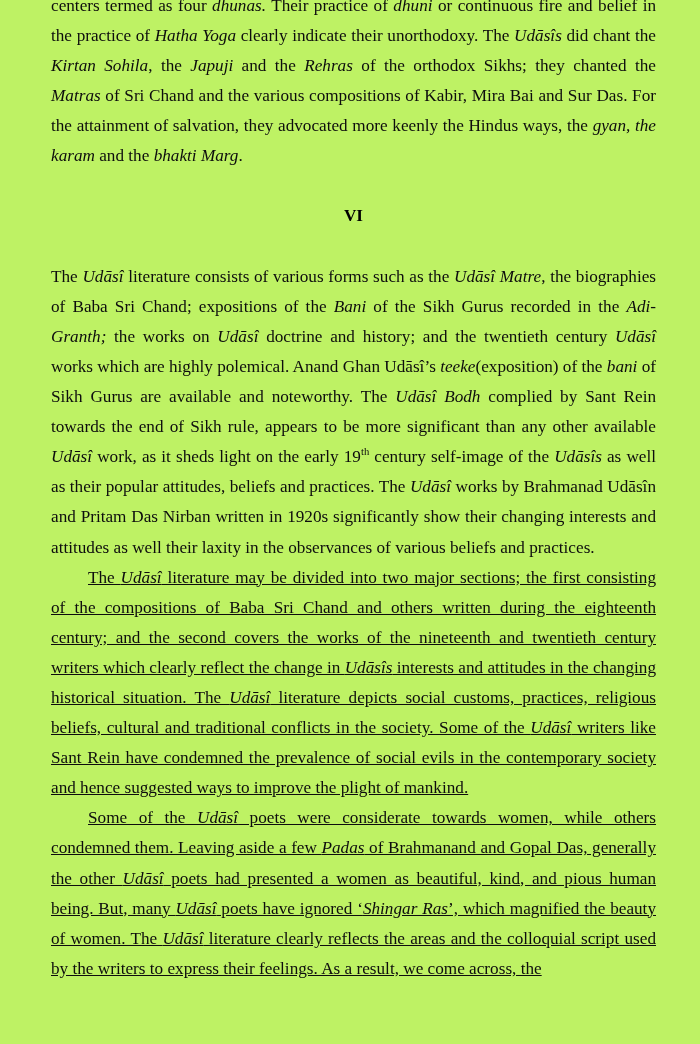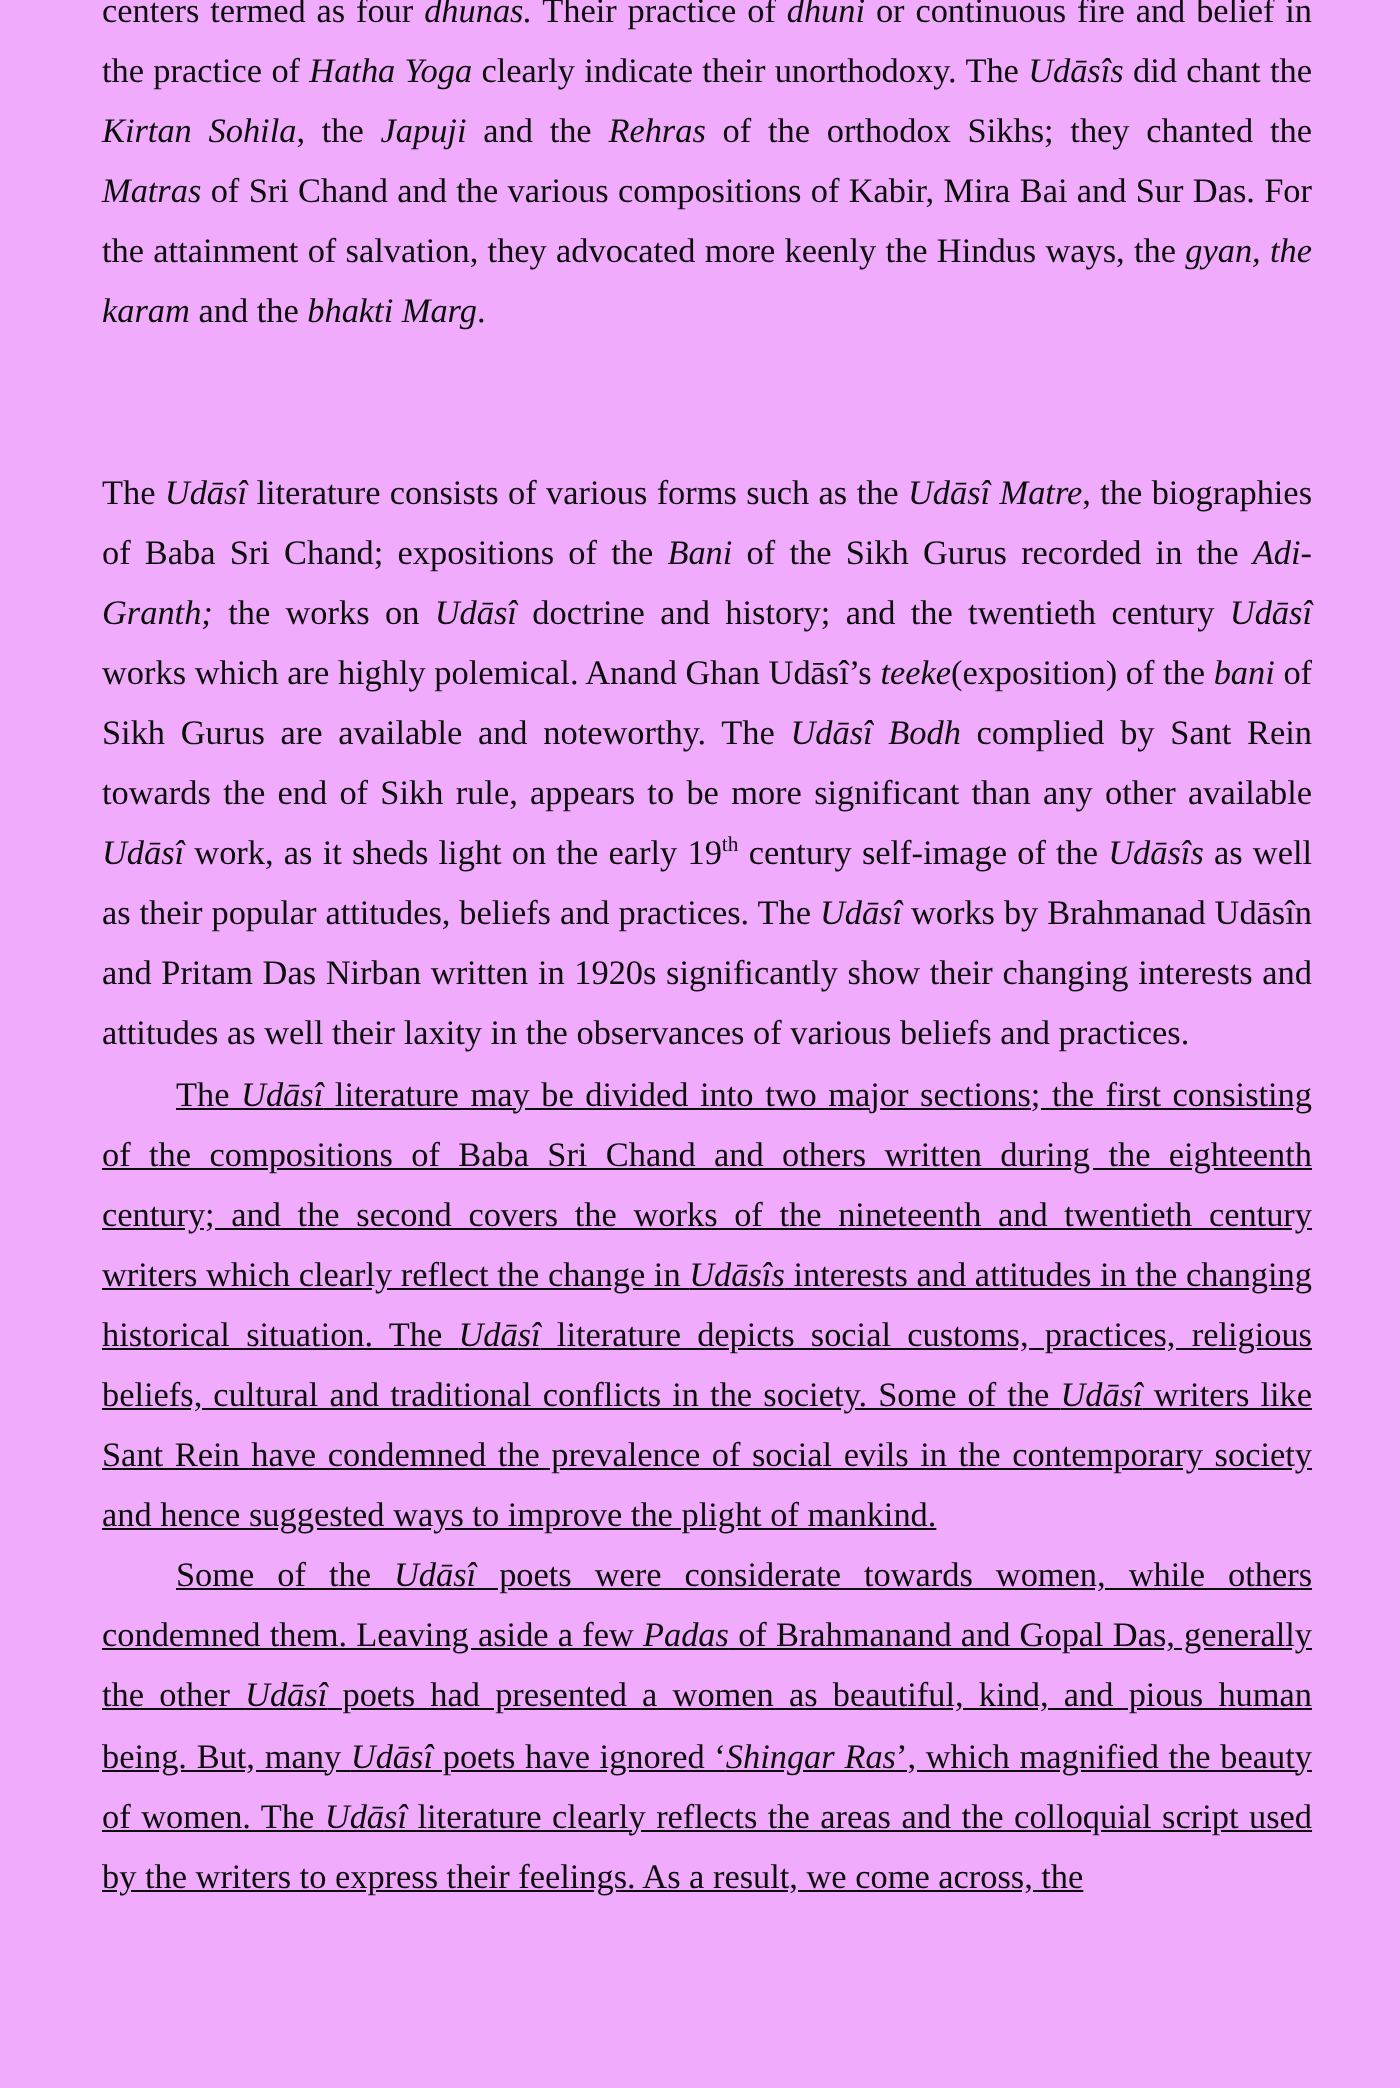--- a/index.html
+++ b/index.html
@@ -11,21 +11,21 @@
     width: 700px;
     height: 1044px;
     overflow: hidden;
     font-family: "Liberation Serif", "DejaVu Serif", serif;
     color: #000000;
   }
   .page {
     position: relative;
     width: 700px;
     height: 1044px;
-    background: #f0abfc;
+    background: #bef264;
   }
   .text-column {
     position: absolute;
     left: 51px;
     top: -9px;
     width: 605px;
   }
   p.body-par {
     margin: 0;
     padding: 0;
@@ -60,20 +60,21 @@
 </head>
 <body>
 
 <div class="page">
   <div class="text-column">
 
     <p class="body-par"><span>centers termed as four </span><i>dhunas.</i><span> Their practice of </span><i>dhuni</i><span> or continuous fire and belief in the practice of </span><i>Hatha Yoga</i><span> clearly indicate their unorthodoxy. The </span><i>Udāsîs</i><span> did chant the </span><i>Kirtan Sohila</i><span>, the </span><i>Japuji</i><span> and the </span><i>Rehras</i><span> of the orthodox Sikhs; they chanted the </span><i>Matras</i><span> of Sri Chand and the various compositions of Kabir, Mira Bai and Sur Das. For the attainment of salvation, they advocated more keenly the Hindus ways, the </span><i>gyan, the karam</i><span> and the </span><i>bhakti Marg</i><span>.</span></p>
 
     <div class="gap-before-heading"></div>
 
+    <p class="section-heading">VI</p>
 
     <div class="gap-after-heading"></div>
 
     <p class="body-par"><span>The </span><i>Udāsî</i><span> literature consists of various forms such as the </span><i>Udāsî Matre</i><span>, the biographies of Baba Sri Chand; expositions of the </span><i>Bani</i><span> of the Sikh Gurus recorded in the </span><i>Adi-Granth;</i><span> the works on </span><i>Udāsî</i><span> doctrine and history; and the twentieth century </span><i>Udāsî</i><span> works which are highly polemical. Anand Ghan </span><span>Udāsî’s </span><i>teeke</i><span>(exposition) of the </span><i>bani</i><span> of  Sikh Gurus are available and noteworthy. The </span><i>Udāsî Bodh</i><span> complied by Sant Rein towards the end of Sikh rule, appears to be more significant than any other available </span><i>Udāsî</i><span> work, as it sheds light on the early 19</span><sup>th</sup><span> century self-image of the </span><i>Udāsîs</i><span> as well as their popular attitudes, beliefs and practices. The </span><i>Udāsî</i><span> works by Brahmanad </span><span>Udāsîn</span><span> and Pritam Das Nirban written in 1920s significantly show their changing interests and attitudes as well their laxity in the observances of various beliefs and practices.</span></p>
 
     <p class="body-par indented"><span>The </span><i>Udāsî</i><span> literature may be divided into two major sections; the first consisting of the compositions of Baba Sri Chand and others written during the eighteenth century; and the second covers the works of the nineteenth and twentieth century writers which clearly reflect the change in </span><i>Udāsîs</i><span> interests and attitudes in the changing historical situation. The </span><i>Udāsî</i><span> literature depicts social customs, practices, religious beliefs, cultural and traditional conflicts in the society. Some of the </span><i>Udāsî</i><span> writers like Sant Rein have condemned the prevalence of social evils in the contemporary society and hence suggested ways to improve the plight of mankind.</span></p>
 
     <p class="body-par indented"><span>Some of the </span><i>Udāsî</i><span> poets were considerate towards women, while others condemned them. Leaving aside a few </span><i>Padas</i><span> of Brahmanand and Gopal Das, generally the other </span><i>Udāsî</i><span> poets had presented a women as beautiful, kind, and pious human being. But, many </span><i>Udāsî</i><span> poets have ignored ‘</span><i>Shingar Ras</i><span>’, which magnified the beauty of women. The </span><i>Udāsî</i><span> literature clearly reflects the areas and the colloquial script used by the writers to express their feelings. As a result, we come across, the</span></p>
 
   </div>

